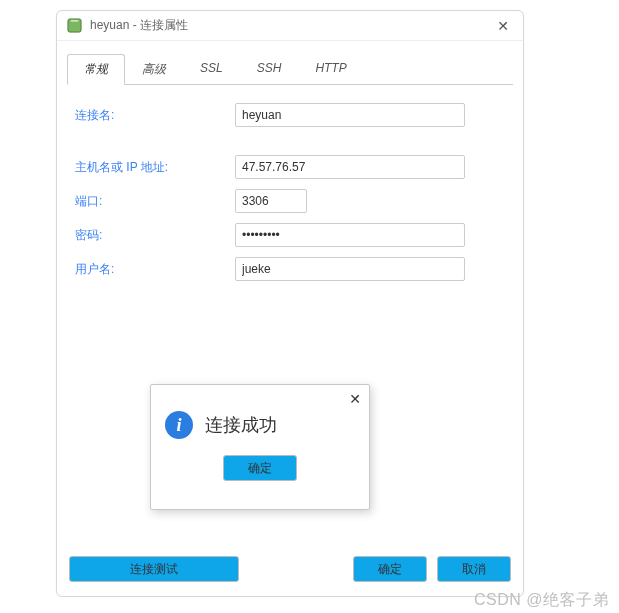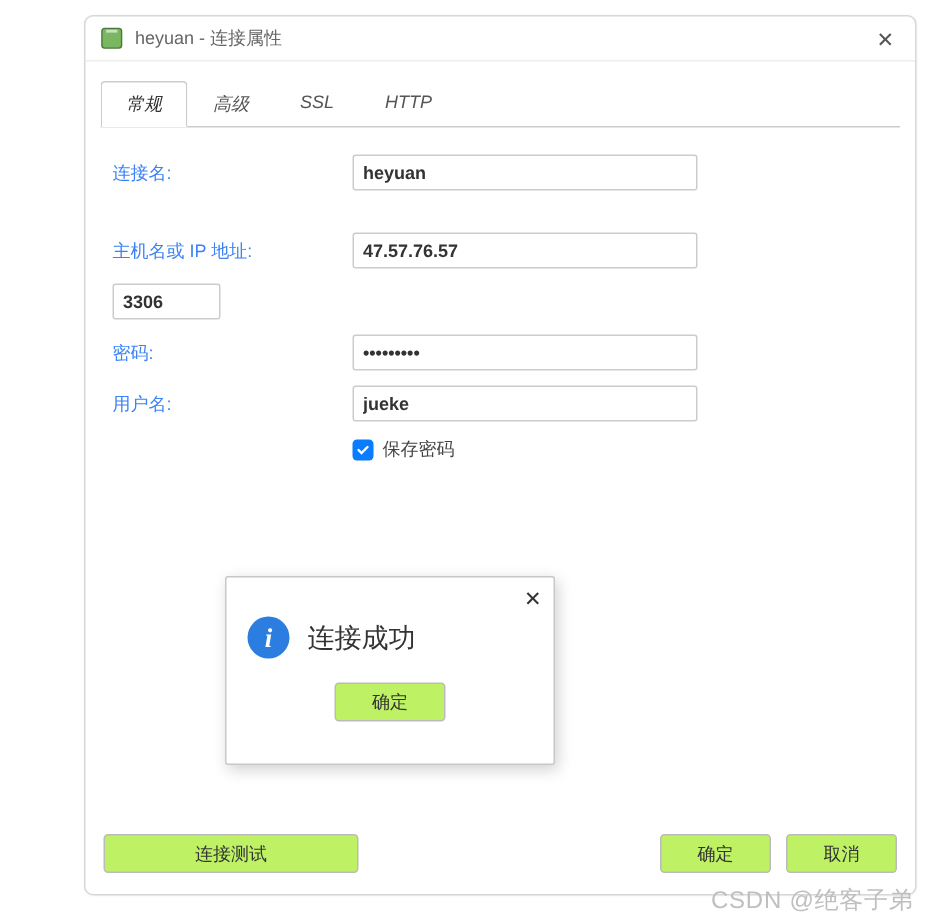--- a/index.html
+++ b/index.html
@@ -9,21 +9,21 @@
       background: #fff;
       color: #444;
       width: 619px;
       height: 613px;
       position: relative;
     }
     .window {
       position: absolute;
       left: 56px;
       top: 10px;
-      width: 555px;
+      width: 468px;
       height: 587px;
       border: 1px solid #d8d8d8;
       border-radius: 6px;
       background: #fff;
       display: flex;
       flex-direction: column;
       box-shadow: 0 0 2px rgba(0,0,0,0.05);
     }
     .titlebar {
       height: 30px;
@@ -81,21 +81,20 @@
     }
     .input {
       width: 230px;
       height: 24px;
       border: 1px solid #ccc;
       border-radius: 2px;
       padding: 2px 6px;
       font-size: 12px;
       font-family: inherit;
       color: #333;
-      font-weight: bold;
     }
     .input.port { width: 72px; }
     .checkbox-row {
       display: flex;
       align-items: center;
       margin-left: 160px;
       gap: 6px;
     }
     .chk {
       width: 14px;
@@ -111,21 +110,21 @@
     .footer {
       margin-top: auto;
       padding: 10px 12px 14px 12px;
       display: flex;
       gap: 10px;
       align-items: center;
     }
     .btn {
       height: 26px;
       border: 1px solid #bbb;
-      background: #bef264;
+      background: #0ea5e9;
       border-radius: 3px;
       font-size: 12px;
       color: #333;
       cursor: pointer;
       font-family: inherit;
     }
     .btn-test { width: 170px; }
     .spacer { flex: 1; }
     .btn-ok, .btn-cancel { width: 74px; }
     .modal {
@@ -196,51 +195,45 @@
     </span>
     <span class="title-text">heyuan - 连接属性</span>
     <span class="title-spacer"></span>
     <span class="close-x">✕</span>
   </div>
 
   <div class="tabs">
     <div class="tab active">常规</div>
     <div class="tab">高级</div>
     <div class="tab">SSL</div>
+    <div class="tab">SSH</div>
     <div class="tab">HTTP</div>
   </div>
   <div class="tab-underline"></div>
 
   <div class="form">
     <div class="row gap">
       <span class="label">连接名:</span>
       <input class="input" value="heyuan" style="">
     </div>
     <div class="row">
       <span class="label">主机名或 IP 地址:</span>
       <input class="input" value="47.57.76.57" style="">
     </div>
     <div class="row">
+      <span class="label">端口:</span>
       <input class="input port" value="3306" style="">
     </div>
     <div class="row">
       <span class="label">密码:</span>
       <input class="input" type="password" value="•••••••••" style="">
     </div>
     <div class="row">
       <span class="label">用户名:</span>
       <input class="input" value="jueke" style="">
-    </div>
-    <div class="checkbox-row">
-      <span class="chk">
-        <svg viewBox="0 0 10 10">
-            <path d="M2 5 L4 7 L8 3" stroke="#fff" stroke-width="1.6" fill="none" stroke-linecap="round"></path>
-          </svg>
-      </span>
-      <span>保存密码</span>
     </div>
   </div>
 
   <div class="footer">
     <button class="btn btn-test">连接测试</button>
     <span class="spacer"></span>
     <button class="btn btn-ok">确定</button>
     <button class="btn btn-cancel">取消</button>
   </div>
 </div>

